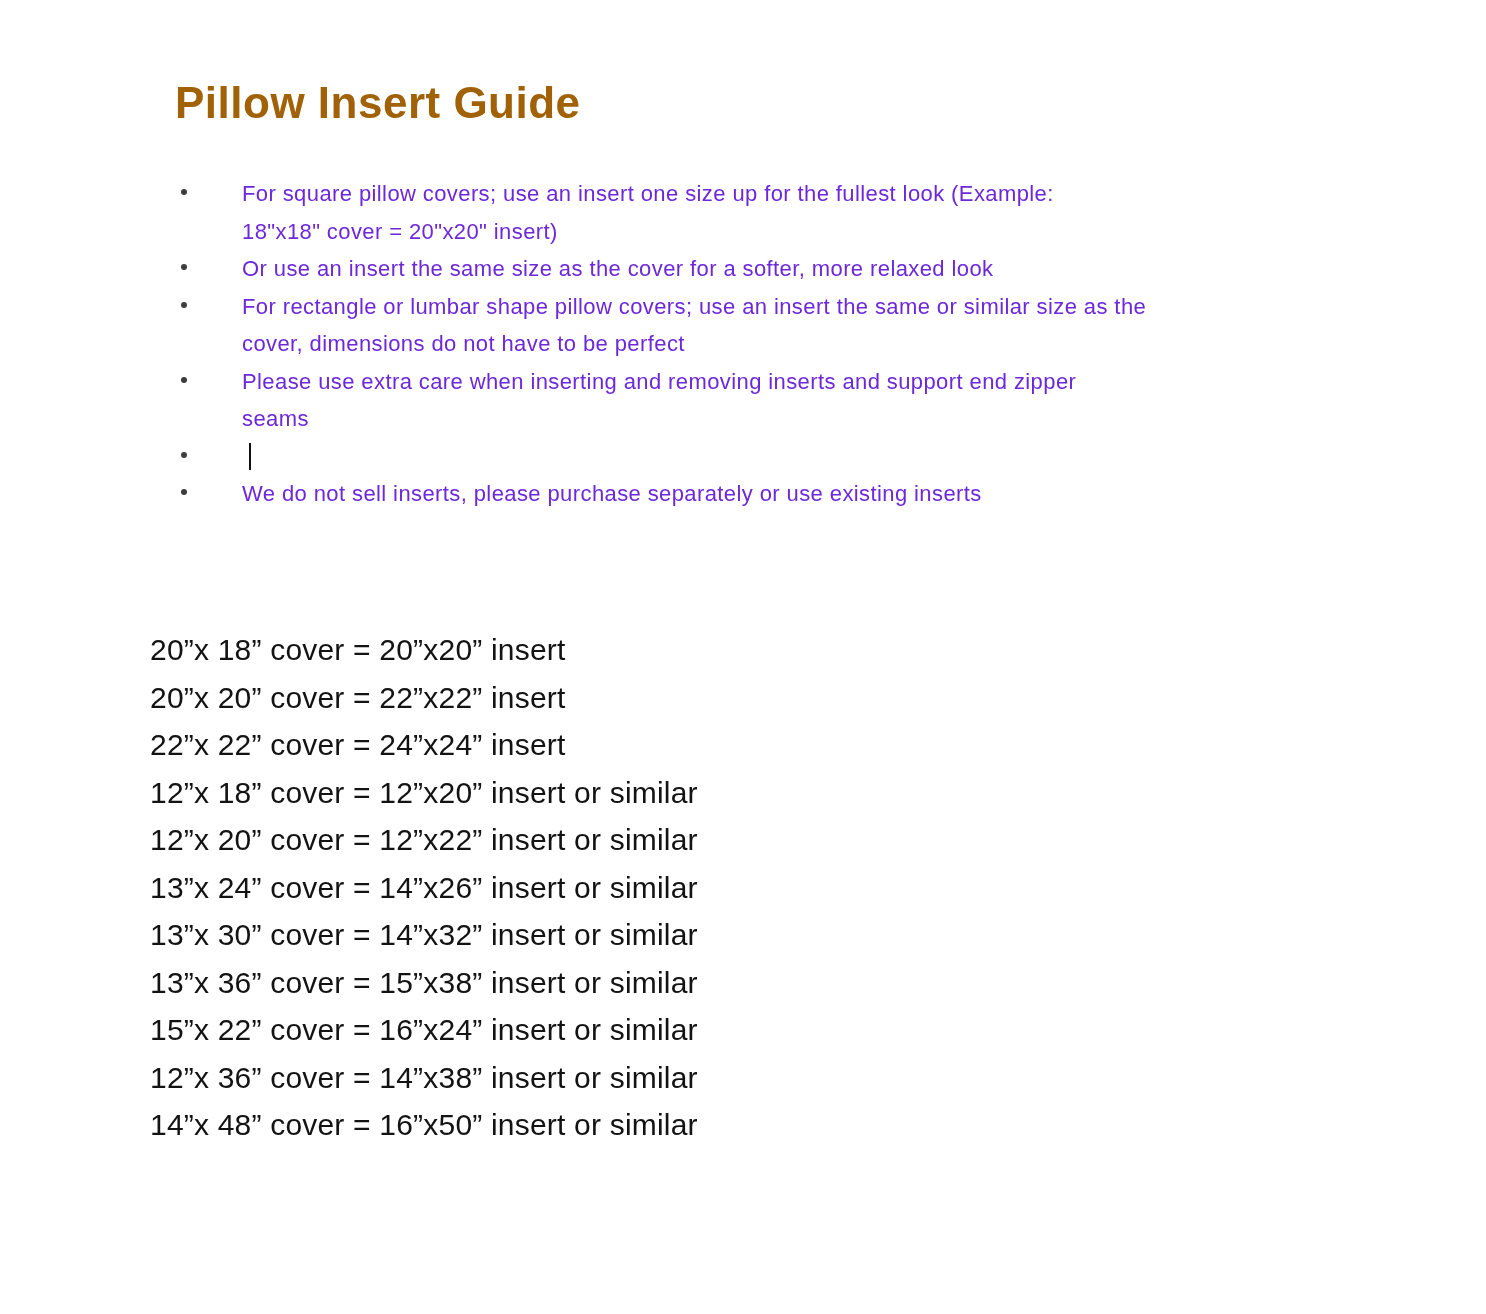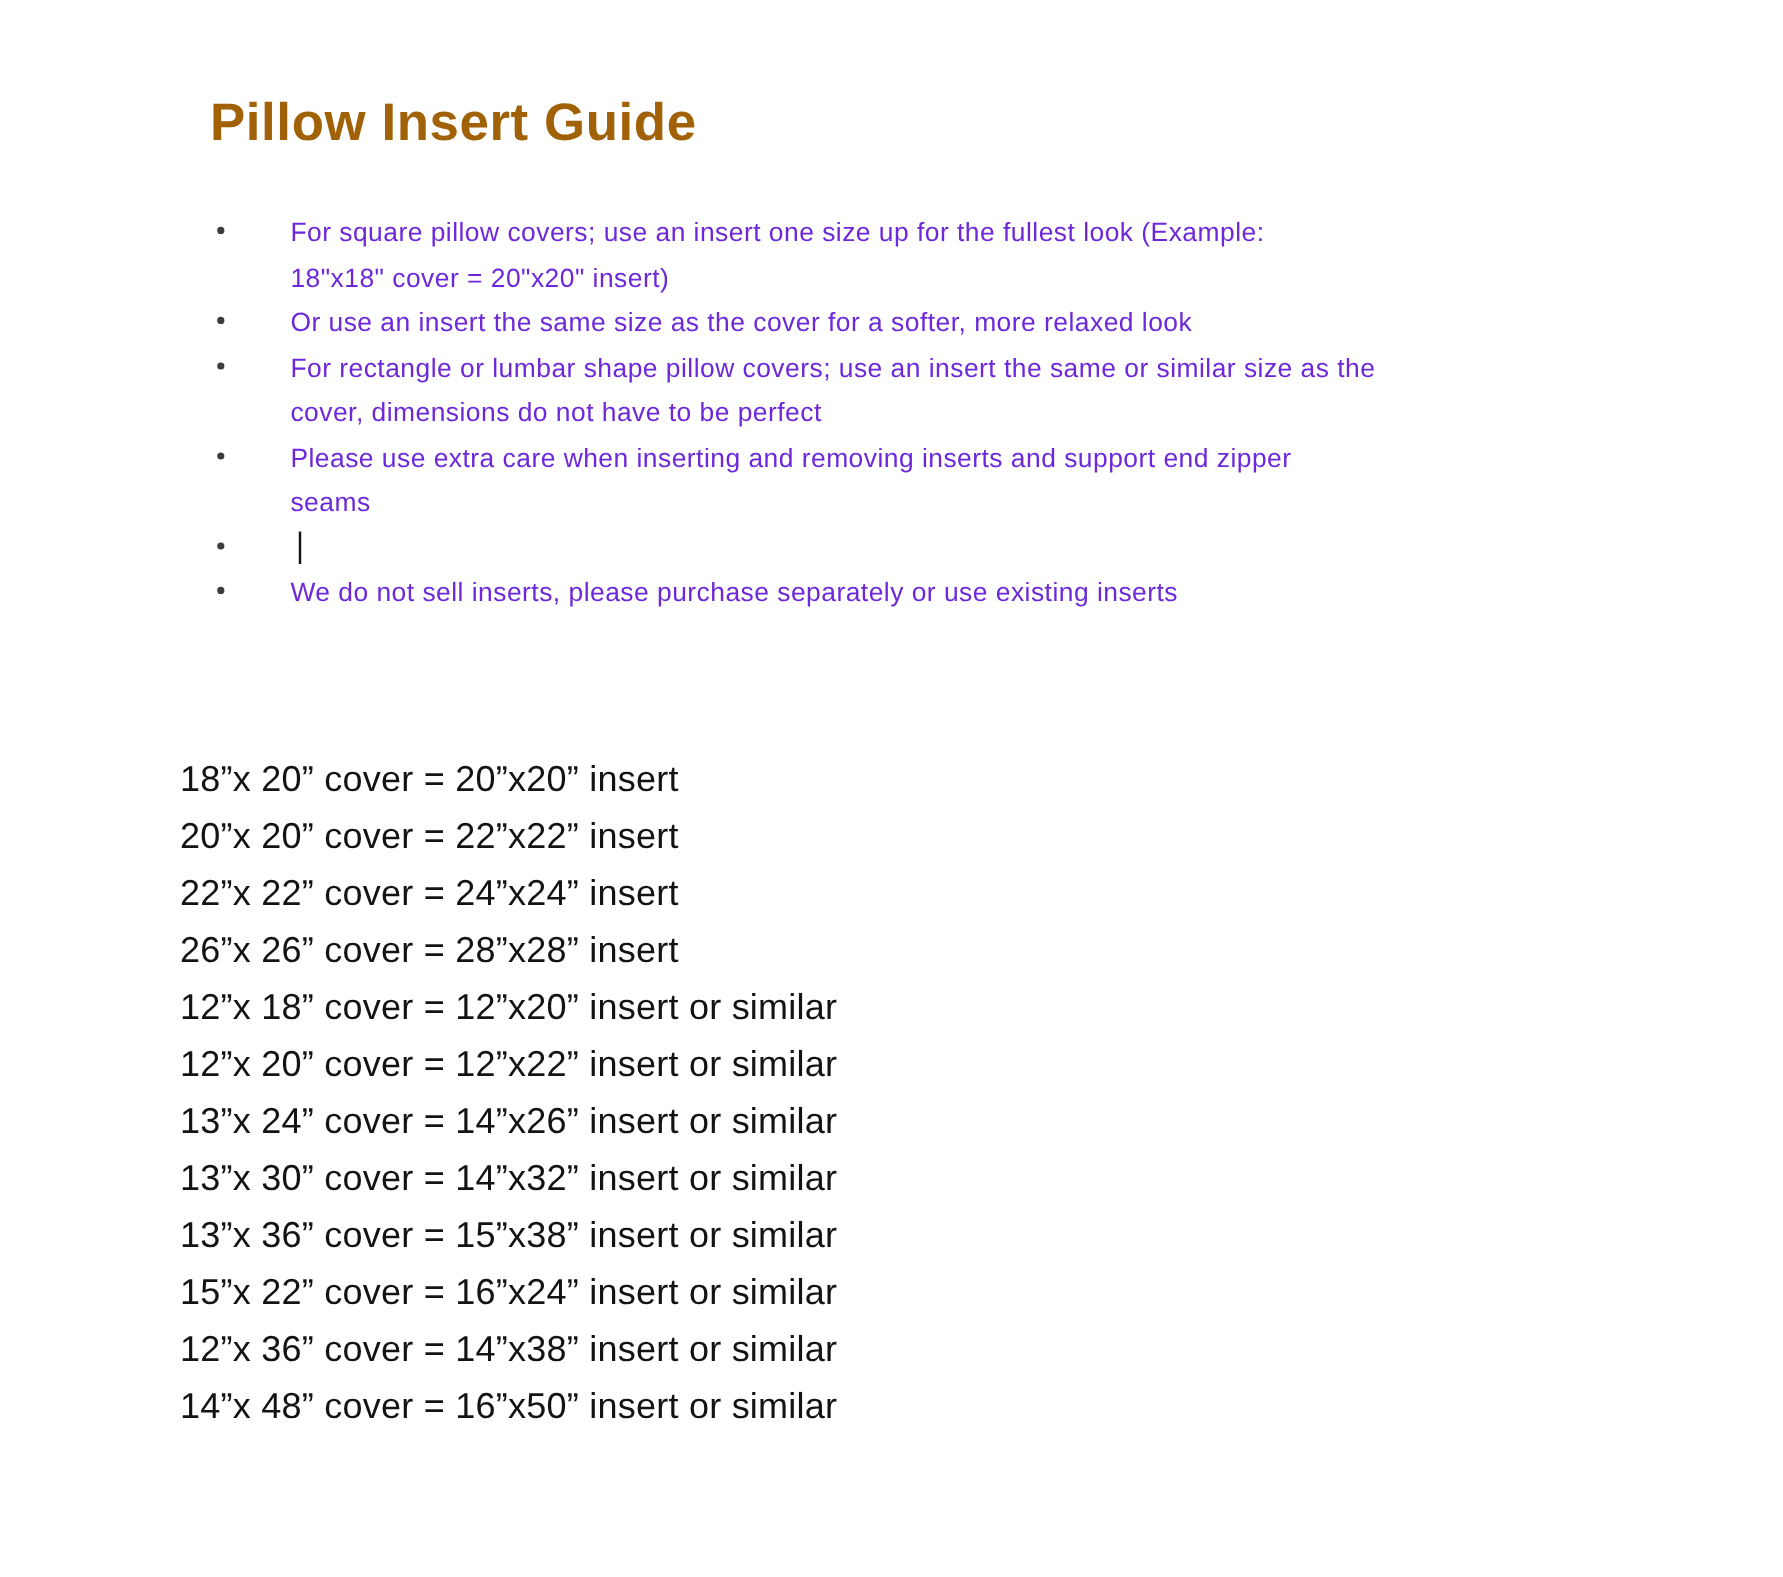--- a/index.html
+++ b/index.html
@@ -102,24 +102,23 @@
     <span class="bullet-dot"></span>
     <span class="text-cursor"></span>
   </div>
   <div class="bullet-item">
     <span class="bullet-dot"></span>
     <span class="bullet-text">We do not sell inserts, please purchase separately or use existing inserts</span>
   </div>
 </div>
 
 <div class="size-list">
-  <div class="size-line">18”x 20” cover = 20”x20” insert</div>
+  <div class="size-line">20”x 18” cover = 20”x20” insert</div>
   <div class="size-line">20”x 20” cover = 22”x22” insert</div>
   <div class="size-line">22”x 22” cover = 24”x24” insert</div>
-  <div class="size-line">26”x 26” cover = 28”x28” insert</div>
   <div class="size-line">12”x 18” cover = 12”x20” insert or similar</div>
   <div class="size-line">12”x 20” cover = 12”x22” insert or similar</div>
   <div class="size-line">13”x 24” cover = 14”x26” insert or similar</div>
   <div class="size-line">13”x 30” cover = 14”x32” insert or similar</div>
   <div class="size-line">13”x 36” cover = 15”x38” insert or similar</div>
   <div class="size-line">15”x 22” cover = 16”x24” insert or similar</div>
   <div class="size-line">12”x 36” cover = 14”x38” insert or similar</div>
   <div class="size-line">14”x 48” cover = 16”x50” insert or similar</div>
 </div>
 

